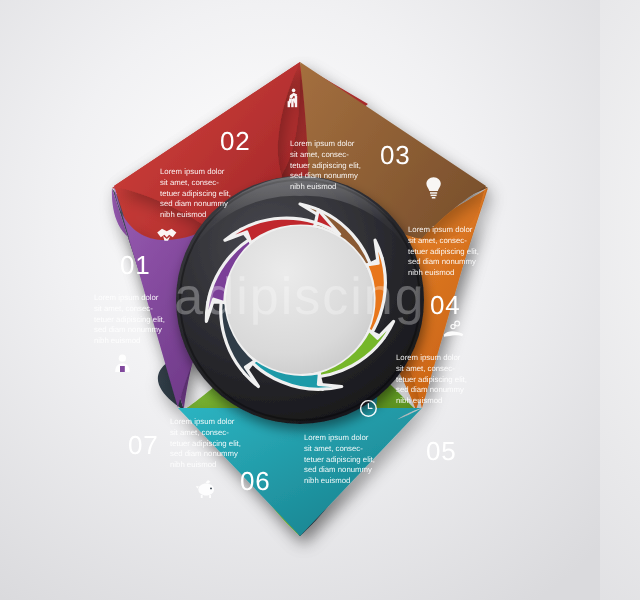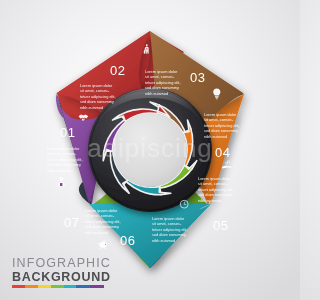--- a/index.html
+++ b/index.html
@@ -351,19 +351,14 @@
         <rect x="8" y="25" width="3" height="5"></rect>
         <rect x="22" y="25" width="3" height="5"></rect>
         <path d="M16,4 L20,0 L24,3 L20,6 Z"></path>
         <circle cx="25" cy="14" r="1.6" fill="#2f3c47"></circle>
       </g>
     </g>
   </svg>
 
   <div id="watermark">adipiscing</div>
 
-  <div id="footer">
-    <div class="l1">INFOGRAPHIC</div>
-    <div class="l2">BACKGROUND</div>
-    <div id="rainbow"></div>
-  </div>
 
 </div>
 
 </body></html>

